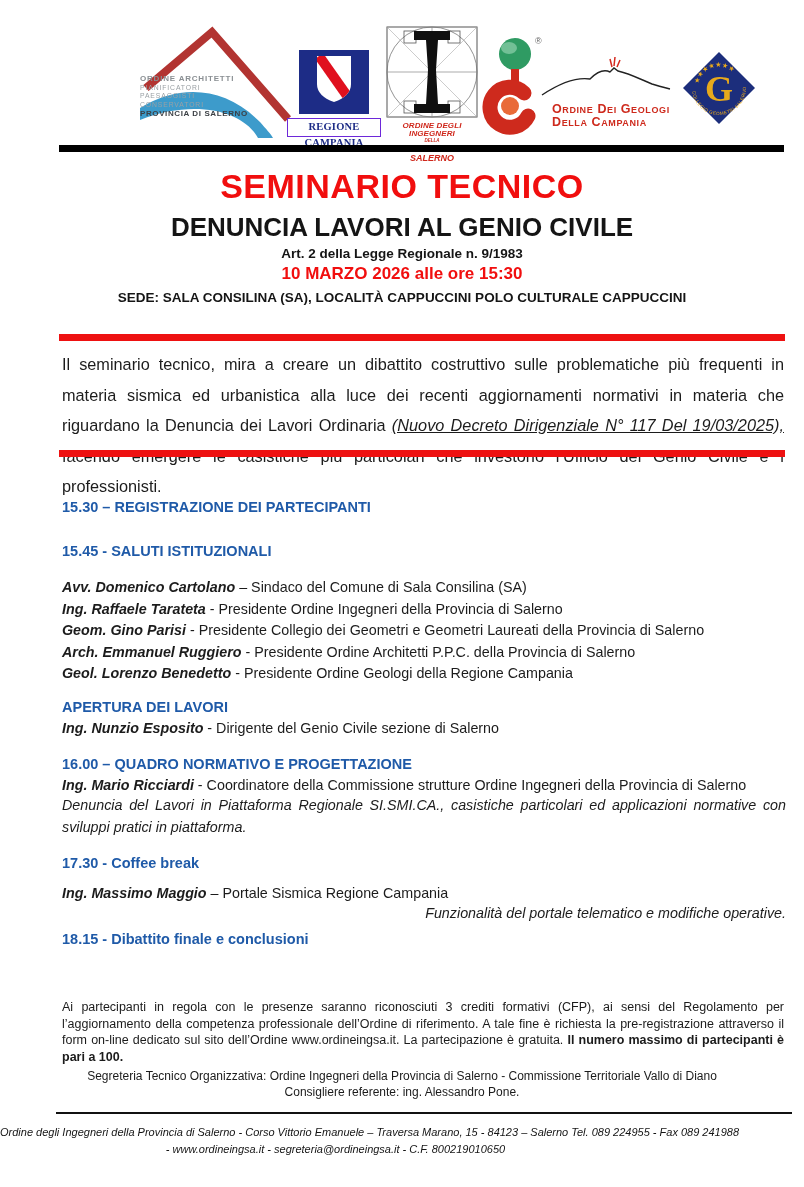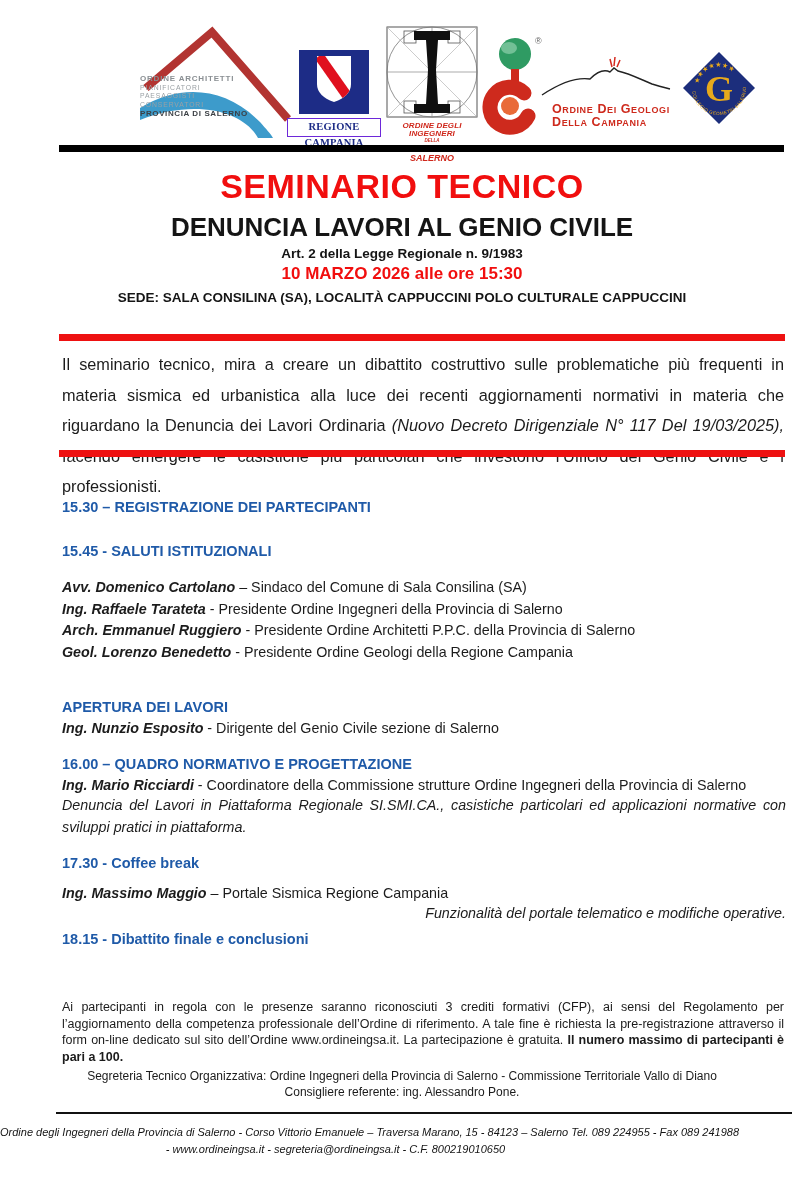--- a/index.html
+++ b/index.html
@@ -36,21 +36,21 @@
   .center{left:0;width:804px;text-align:center;}
   .t-main{top:166px;font-size:34px;line-height:40px;font-weight:bold;color:var(--red_text,#f10e0e);letter-spacing:.5px;}
   .t-sub{top:211px;font-size:26px;line-height:32px;font-weight:bold;color:#151515;}
   .t-law{top:246px;font-size:13.5px;line-height:15px;font-weight:bold;color:#151515;}
   .t-date{top:259px;font-size:17px;line-height:30px;font-weight:bold;color:var(--red_text,#f10e0e);}
   .t-sede{top:290px;font-size:13.5px;line-height:16px;font-weight:bold;color:#151515;}
 
   
   .intro{left:62px;top:349px;width:722px;font-size:16.3px;line-height:30.5px;
     text-align:justify;color:#1c1c1c;}
-  .intro .it{font-style:italic;}
+  .intro .it{font-style:italic;text-decoration:underline;}
 
   
   .prog-line{left:62px;width:724px;font-size:14.3px;line-height:21.5px;color:#1c1c1c;}
   .h-blue{font-weight:bold;color:var(--blue_heading,#1f5aa8);font-size:14.5px;}
   .sp-name{font-weight:bold;font-style:italic;}
   .abstract{font-style:italic;text-align:justify;}
   .bold-up{font-weight:bold;}
 
   
   .cfp{left:62px;top:999px;width:722px;font-size:12.5px;line-height:16.5px;
@@ -161,20 +161,21 @@
   <div class="abs bar-red" style="top:334px;"></div>
   <div class="abs intro"><span>Il seminario tecnico, mira a creare un dibattito costruttivo sulle problematiche più frequenti in materia sismica ed urbanistica alla luce dei recenti aggiornamenti normativi in materia che riguardano la Denuncia dei Lavori Ordinaria </span><span class="it">(Nuovo Decreto Dirigenziale N° 117 Del 19/03/2025),</span><span> facendo emergere le casistiche più particolari che investono l’Ufficio del Genio Civile e i professionisti.</span></div>
   <div class="abs bar-red" style="top:450px;"></div>
 
   <div class="abs prog-line h-blue" style="top:497px;">15.30 – REGISTRAZIONE DEI PARTECIPANTI</div>
   <div class="abs prog-line h-blue" style="top:541px;">15.45 - SALUTI ISTITUZIONALI</div>
 
   <div class="abs prog-line" style="top:577px;">
     <div><span class="sp-name">Avv. Domenico Cartolano</span><span> – </span><span>Sindaco del Comune di Sala Consilina (SA)</span></div>
     <div><span class="sp-name">Ing. Raffaele Tarateta</span><span> - </span><span>Presidente Ordine Ingegneri della Provincia di Salerno</span></div>
+    <div><span class="sp-name">Geom. Gino Parisi</span><span> - </span><span>Presidente Collegio dei Geometri e Geometri Laureati della Provincia di Salerno</span></div>
     <div><span class="sp-name">Arch. Emmanuel Ruggiero</span><span> - </span><span>Presidente Ordine Architetti P.P.C. della Provincia di Salerno</span></div>
     <div><span class="sp-name">Geol. Lorenzo Benedetto</span><span> - </span><span>Presidente Ordine Geologi della Regione Campania</span></div>
   </div>
 
   <div class="abs prog-line h-blue" style="top:697px;">APERTURA DEI LAVORI</div>
   <div class="abs prog-line" style="top:718px;"><span class="sp-name">Ing. Nunzio Esposito</span><span> - </span><span>Dirigente del Genio Civile sezione di Salerno</span></div>
 
   <div class="abs prog-line h-blue" style="top:754px;">16.00 – QUADRO NORMATIVO E PROGETTAZIONE</div>
   <div class="abs prog-line" style="top:775px;"><span class="sp-name">Ing. Mario Ricciardi</span><span> - </span><span>Coordinatore della Commissione strutture Ordine Ingegneri della Provincia di Salerno</span></div>
   <div class="abs prog-line abstract" style="top:795px;">Denuncia del Lavori in Piattaforma Regionale SI.SMI.CA., casistiche particolari ed applicazioni normative con sviluppi pratici in piattaforma.</div>

